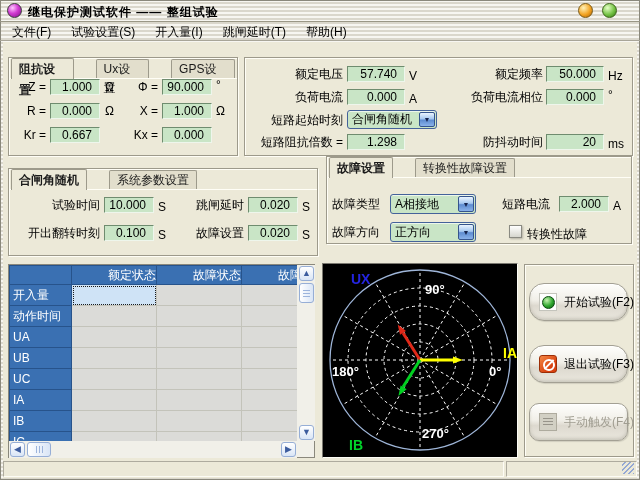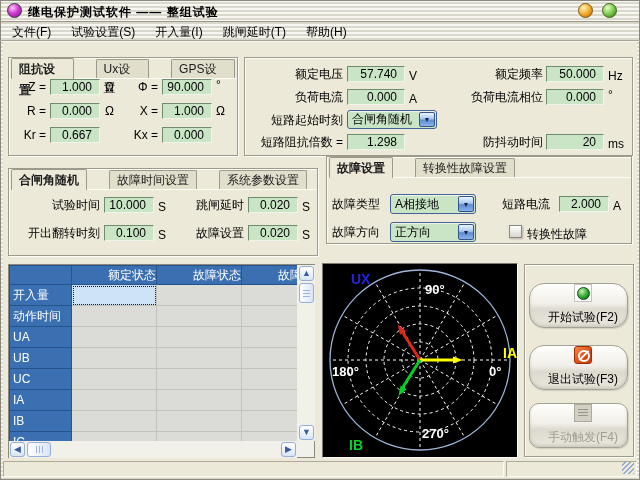--- a/index.html
+++ b/index.html
@@ -65,24 +65,24 @@
     background:linear-gradient(180deg,#ffffff,#d9e5f6); color:#3c5c9e; display:flex; align-items:center; justify-content:center;
     font-size:9px; line-height:1; }
   .sb-thumb { position:absolute; border:1px solid #96aed6; border-radius:3px; background:linear-gradient(90deg,#ffffff,#d9e5f6); }
   .thumb-grip { width:7px; height:7px; margin:auto; background:repeating-linear-gradient(180deg,#9cb4dc 0 1px,transparent 1px 3px); }
   .thumb-grip-h { width:7px; height:7px; margin:auto; background:repeating-linear-gradient(90deg,#9cb4dc 0 1px,transparent 1px 3px); }
 
   
   .plot { position:absolute; left:322px; top:263px; width:196px; height:195px; border:1px solid; border-color:#7a7870 #fdfcf5 #fdfcf5 #7a7870; background:#000; }
 
   
-  .xp-btn { position:absolute; left:529px; width:99px; height:45px; border-radius:15px; border:1px solid #a3a094;
+  .xp-btn { position:absolute; left:529px; width:99px; height:38px; border-radius:15px; border:1px solid #a3a094;
     background:linear-gradient(180deg,#fefefc 0%,#f1efe8 45%,#ddd9cf 60%,#eae7de 100%);
     box-shadow: inset 0 1px 0 #fff, inset 0 -2px 3px rgba(120,115,100,.25), 1px 1px 1px rgba(0,0,0,.12);
-    display:flex; align-items:center; padding-left:9px; gap:7px; cursor:default;flex-direction:column; }
+    display:flex; align-items:center; padding-left:9px; gap:7px; cursor:default; }
   .xp-btn .blabel { white-space:nowrap; }
   .xp-btn.disabled { color:#a09d91; }
   .icon-box { width:18px; height:18px; flex:0 0 auto; }
   .icon-start { background:#fff; border:1px solid #c4c4bc; display:flex; align-items:center; justify-content:center; }
   .icon-start .orb-g { width:13px; height:13px; border-radius:50%; background:radial-gradient(circle at 35% 30%, #c6f2b0 0%, #2ea62e 55%, #0c5c10 100%); border:1px solid #0a4a0e; }
   .icon-exit { position:relative; border-radius:3px; background:linear-gradient(135deg,#f58844 0%,#d8400e 70%); border:1px solid #9c2e06; }
   .icon-exit::before { content:''; position:absolute; left:3px; top:3px; width:8px; height:8px; border:2px solid #fff; border-radius:50%; }
   .icon-exit::after  { content:''; position:absolute; left:7.5px; top:2px; width:2px; height:13px; background:#fff; transform:rotate(45deg); }
   .icon-manual { position:relative; background:#d2d0c4; border:1px solid #aeab9e; }
   .icon-manual::after { content:''; position:absolute; left:3px; top:4px; width:10px; height:9px;
@@ -157,21 +157,20 @@
 </div>
 <span class="flabel" style="left:246px; top:134px; width:97px;">短路阻抗倍数 =</span>
 <span class="ginput" style="left:347px; top:134px; width:58px;">1.298</span>
 <span class="flabel" style="left:440px; top:134px; width:103px;">防抖动时间</span>
 <span class="ginput" style="left:546px; top:134px; width:58px;">20</span>
 <span class="unit" style="left:608px; top:136px;">ms</span>
 
 <div class="gbox" style="left:8px; top:168px; width:310px; height:88px;">
   <div class="tabstrip">
     <span class="tab active">合闸角随机</span>
-    <span class="tab">故障时间设置</span>
     <span class="tab">系统参数设置</span>
   </div>
 </div>
 <span class="flabel" style="left:12px; top:197px; width:88px;">试验时间</span>
 <span class="ginput" style="left:104px; top:197px; width:50px;">10.000</span>
 <span class="unit" style="left:158px; top:199px;">S</span>
 <span class="flabel" style="left:186px; top:197px; width:58px;">跳闸延时</span>
 <span class="ginput" style="left:248px; top:197px; width:50px;">0.020</span>
 <span class="unit" style="left:302px; top:199px;">S</span>
 <span class="flabel" style="left:12px; top:225px; width:88px;">开出翻转时刻</span>

